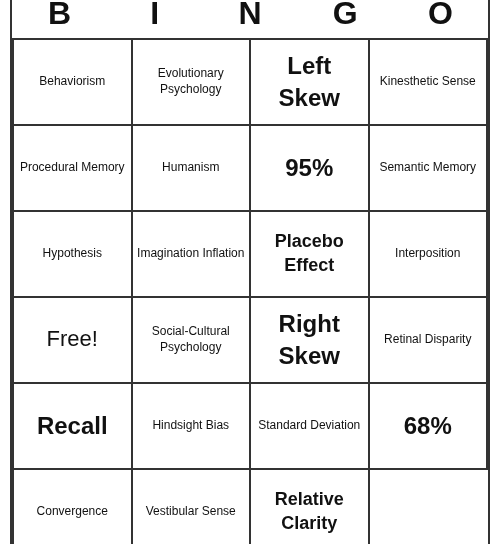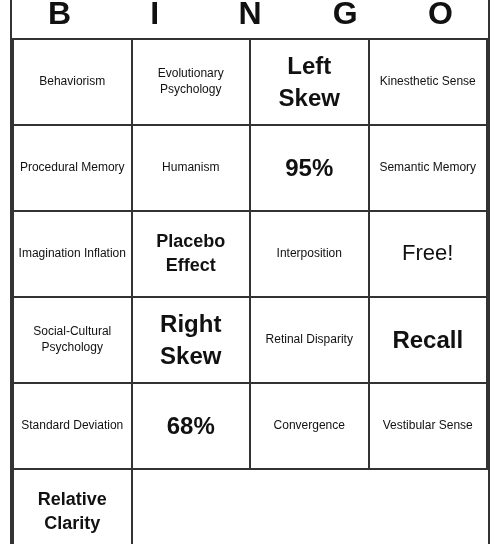--- a/index.html
+++ b/index.html
@@ -91,20 +91,23 @@
       <div class="bingo-cell">
         <span>Humanism</span>
       </div>
       <div class="bingo-cell large">
         <span>95%</span>
       </div>
       <div class="bingo-cell">
         <span>Semantic Memory</span>
       </div>
       <div class="bingo-cell">
+        <span>Hypothesis</span>
+      </div>
+      <div class="bingo-cell">
         <span>Imagination Inflation</span>
       </div>
       <div class="bingo-cell medium">
         <span>Placebo Effect</span>
       </div>
       <div class="bingo-cell">
         <span>Interposition</span>
       </div>
       <div class="bingo-cell large">
         <span style="font-size: 22px; font-weight: normal;">Free!</span>
@@ -115,20 +118,23 @@
       <div class="bingo-cell large">
         <span>Right Skew</span>
       </div>
       <div class="bingo-cell">
         <span>Retinal Disparity</span>
       </div>
       <div class="bingo-cell large">
         <span>Recall</span>
       </div>
       <div class="bingo-cell">
+        <span>Hindsight Bias</span>
+      </div>
+      <div class="bingo-cell">
         <span>Standard Deviation</span>
       </div>
       <div class="bingo-cell large">
         <span>68%</span>
       </div>
       <div class="bingo-cell">
         <span>Convergence</span>
       </div>
       <div class="bingo-cell">
         <span>Vestibular Sense</span>

